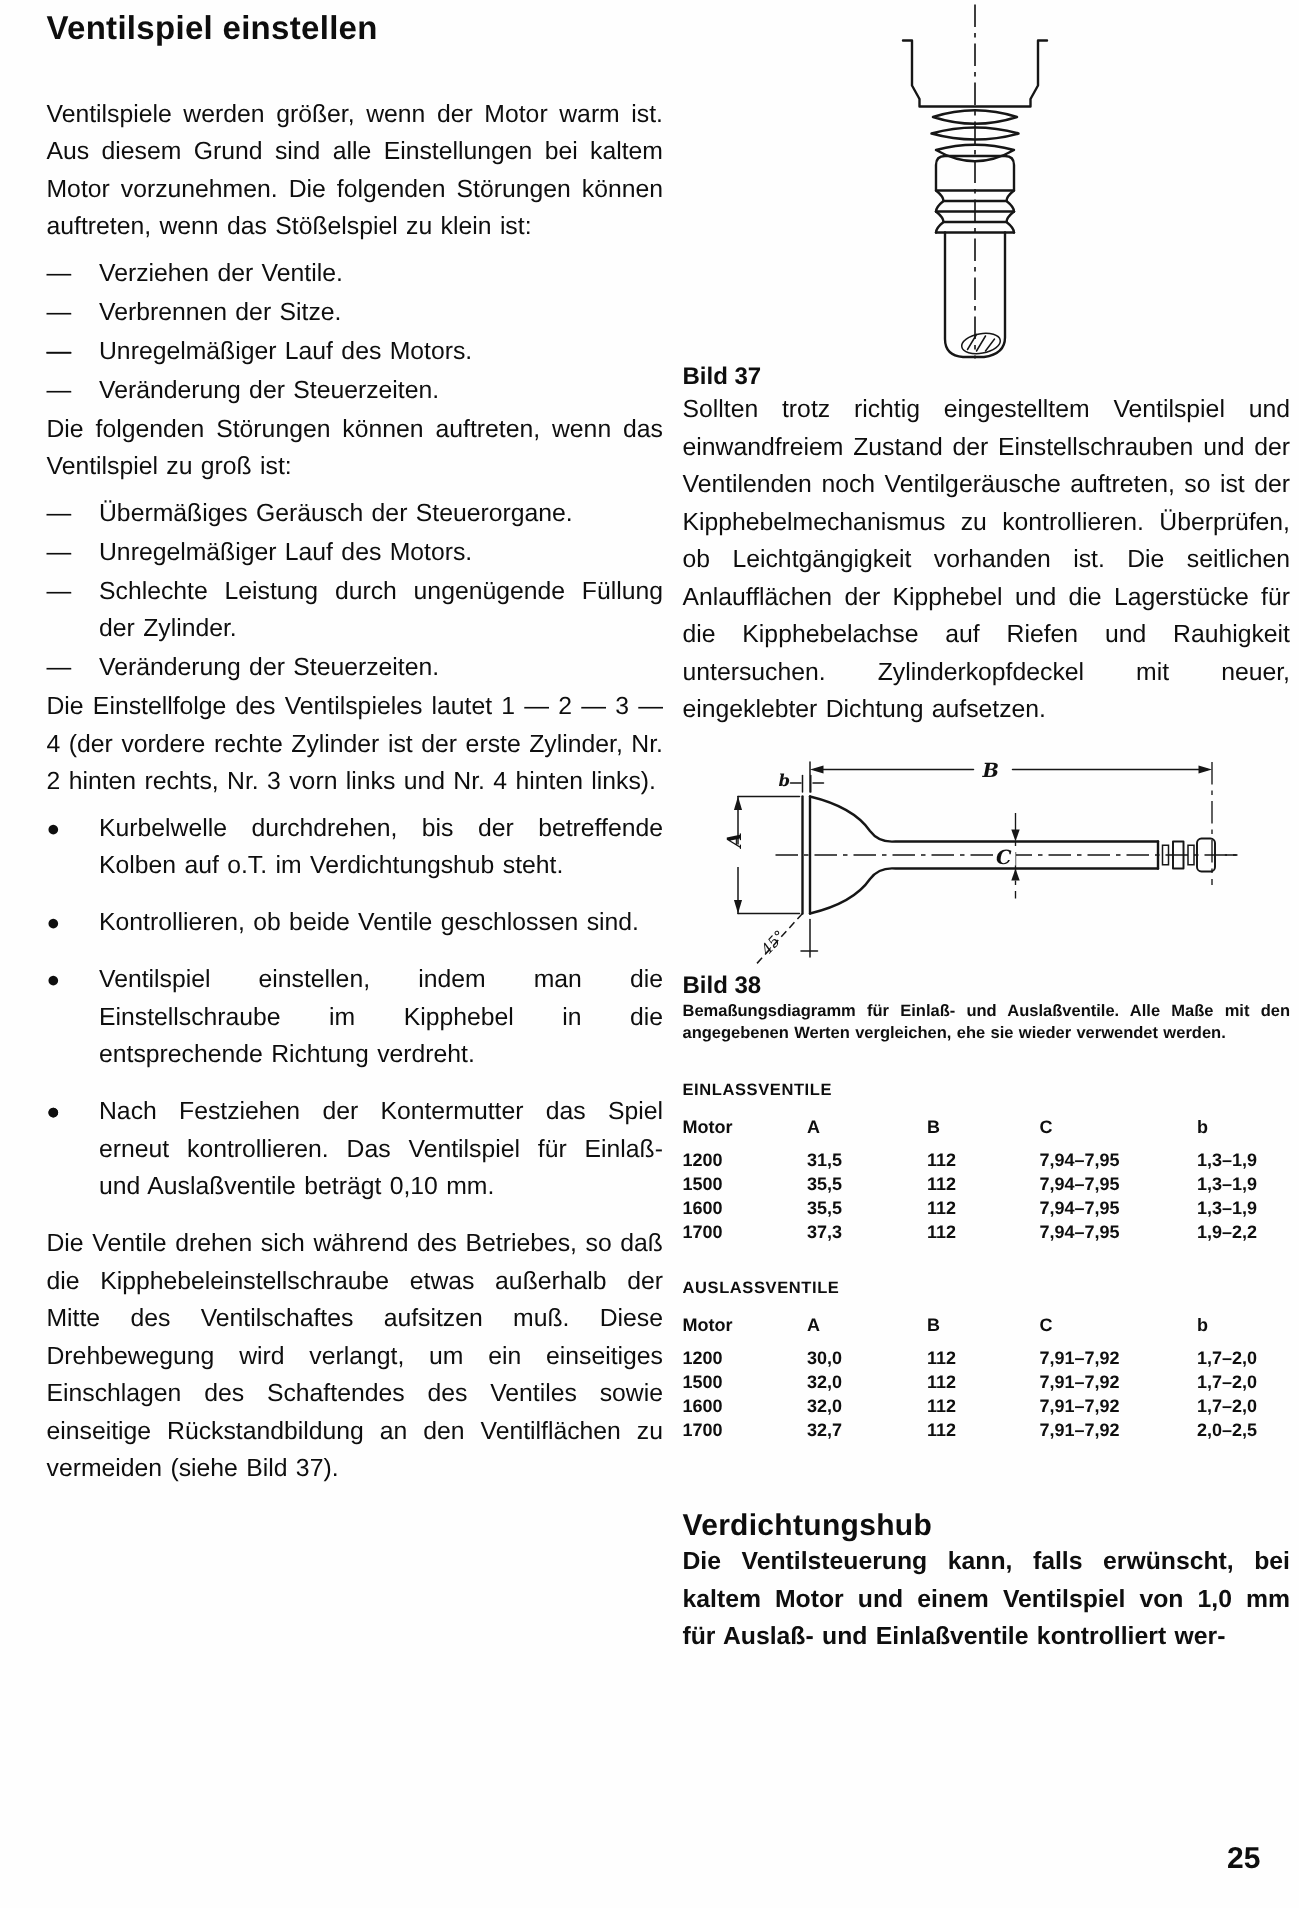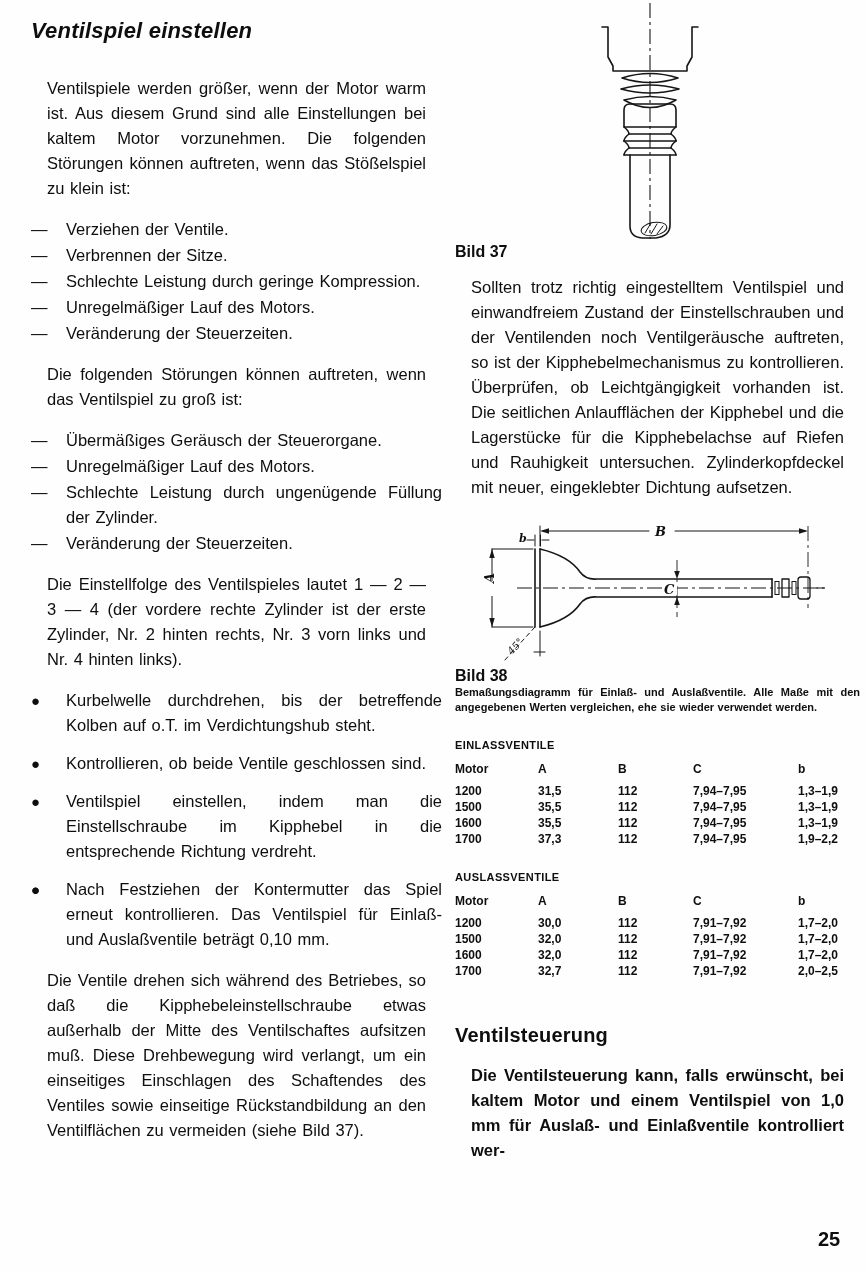--- a/index.html
+++ b/index.html
@@ -9,29 +9,29 @@
     background:#fefefe;
     font-family:"Liberation Sans",sans-serif;
     color:#0e0e0e;
     overflow:hidden;
   }
   .col-left{position:absolute;left:31px;top:6px;width:411px;}
   .col-right{position:absolute;left:455px;top:0;width:405px;}
 
   h1.doc-h1{
     font-size:22px;font-weight:700;letter-spacing:.2px;
-    margin:12px 0 32px 0;line-height:26px;font-style:italic;
+    margin:0 0 32px 0;line-height:26px;
   }
   h2.doc-h2{
     font-size:20px;font-weight:700;letter-spacing:.2px;
     margin:44px 0 0 0;line-height:24px;
   }
   p.body{
     font-size:16.5px;line-height:25px;
-    text-align:justify;margin:16px;
+    text-align:justify;margin:0;
     word-spacing:1px;
   } .mt14{margin-top:14px;} .mt16{margin-top:16px;}
   .mt22{margin-top:22px;} .mt24{margin-top:24px;font-weight:bold;}
 
   ul.plain{list-style:none;margin:6px 0 0 0;padding:0;}
   ul.plain li{
     position:relative;padding-left:35px;margin:0 0 1px 0;
     font-size:16.5px;line-height:25px;text-align:justify;word-spacing:1px;
   }
   ul.plain li .marker{
@@ -86,21 +86,20 @@
       <li>
         <span class="marker">—</span>
         <span>Verziehen der Ventile.</span>
       </li>
       <li>
         <span class="marker">—</span>
         <span>Verbrennen der Sitze.</span>
       </li>
       <li>
         <span class="marker">—</span>
-        <span>Schlechte Leistung durch geringe Kompression.</span>
       </li>
       <li>
         <span class="marker">—</span>
         <span>Unregelmäßiger Lauf des Motors.</span>
       </li>
       <li>
         <span class="marker">—</span>
         <span>Veränderung der Steuerzeiten.</span>
       </li>
     </ul>
@@ -316,19 +315,19 @@
       </div>
       <div class="trow">
         <span>1700</span>
         <span>32,7</span>
         <span>112</span>
         <span>7,91–7,92</span>
         <span>2,0–2,5</span>
       </div>
     </div>
 
-    <h2 class="doc-h2">Ventilsteuerung</h2>
+    <h2 class="doc-h2">Verdichtungshub</h2>
 
     <p class="body mt24">Die Ventilsteuerung kann, falls erwünscht, bei kaltem Motor und einem Ventilspiel von 1,0 mm für Auslaß- und Einlaßventile kontrolliert wer-</p>
   </div>
 
   <div class="page-num">25</div>
 </div>
 
 </body></html>

